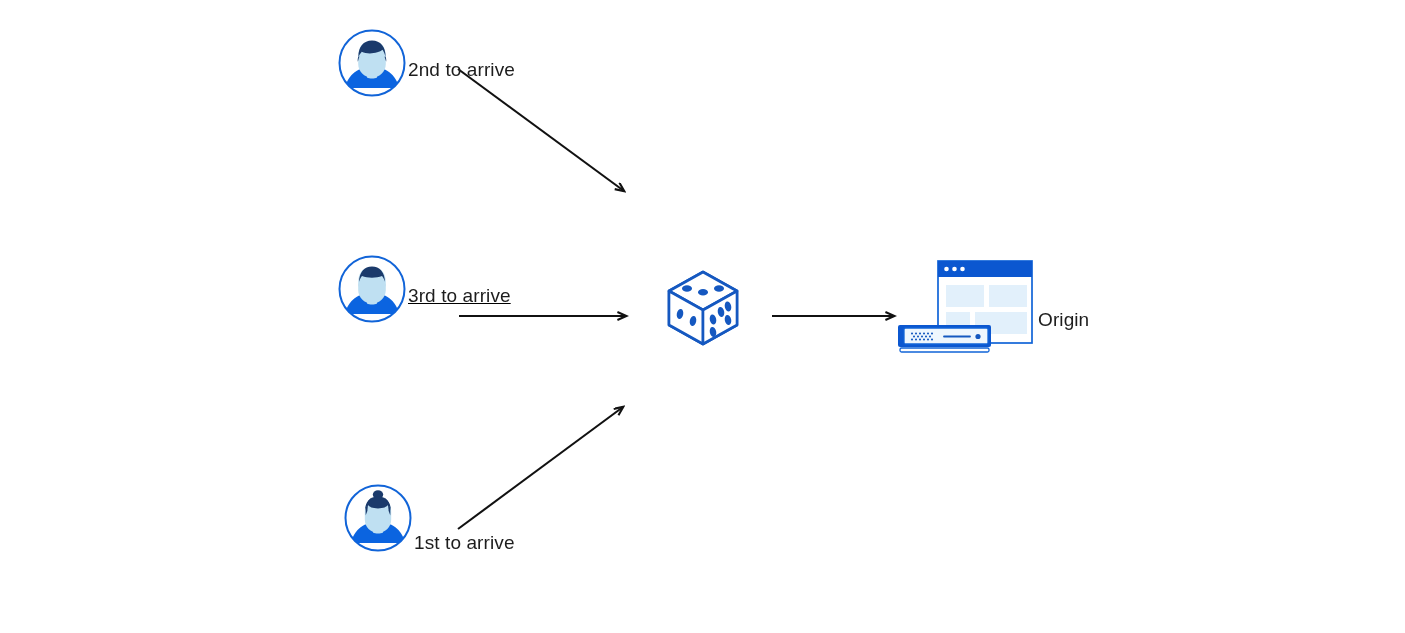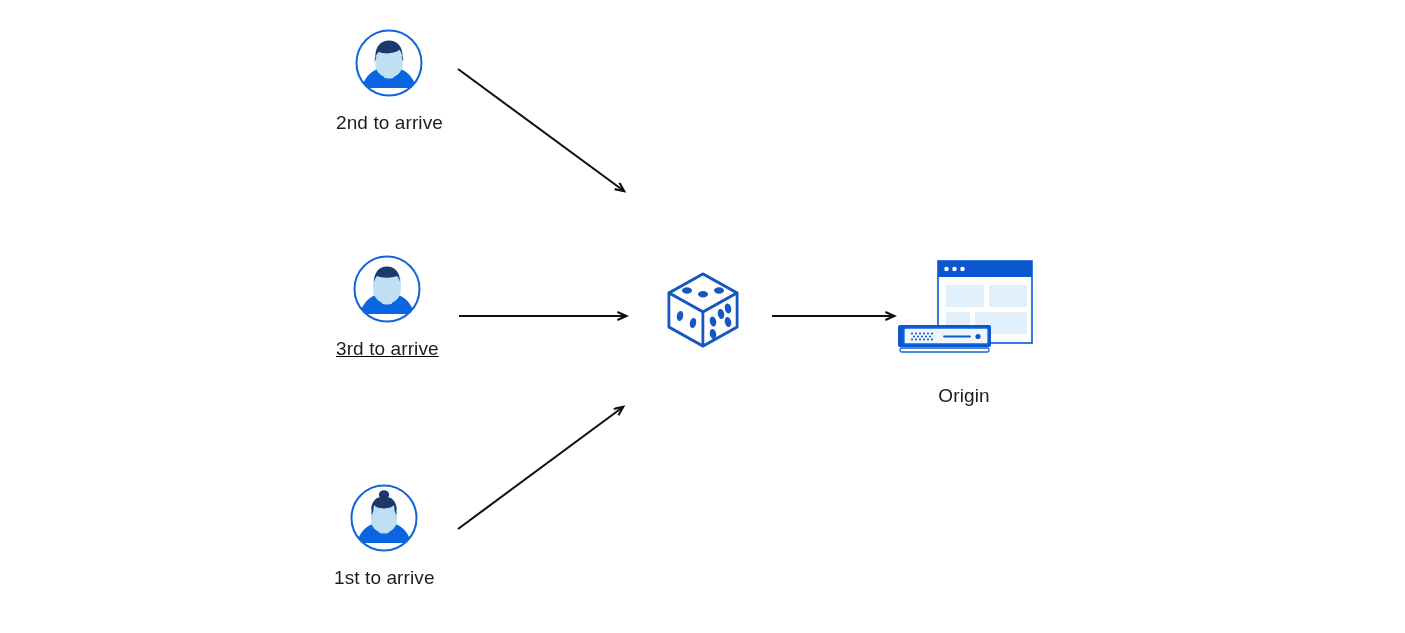--- a/index.html
+++ b/index.html
@@ -14,36 +14,36 @@
   #canvas {
     position: relative;
     width: 1405px;
     height: 633px;
     background: #ffffff;
     overflow: hidden;
   }
   .node {
     position: absolute;
     display: flex;
-    flex-direction: column;
+    flex-direction: row;
     align-items: center;
   }
   .node-label {
     font-size: 19px;
     color: #1d1d1d;
     letter-spacing: 0.1px;
     white-space: nowrap;
     text-align: center;
   }
   .avatar-wrap { width: 72px; height: 72px; }
   .avatar-label { margin-top: 13px; }
 
   #user-2nd  { left: 336px; top: 27px; }
   #user-3rd  { left: 336px; top: 253px; text-decoration: underline; }
-  #user-1st  { left: 334px; top: 482px; }
+  #user-1st  { left: 342px; top: 482px; align-items: flex-end; }
 
   #dice-node { left: 661px; top: 268px; width: 84px; height: 84px; }
   #origin-node { left: 890px; top: 255px; align-items: center; }
   .origin-wrap { width: 148px; height: 108px; position: relative; }
   .origin-label { margin-top: 22px; }
 
   .arrow-layer {
     position: absolute;
     left: 0; top: 0;
     width: 1405px;

